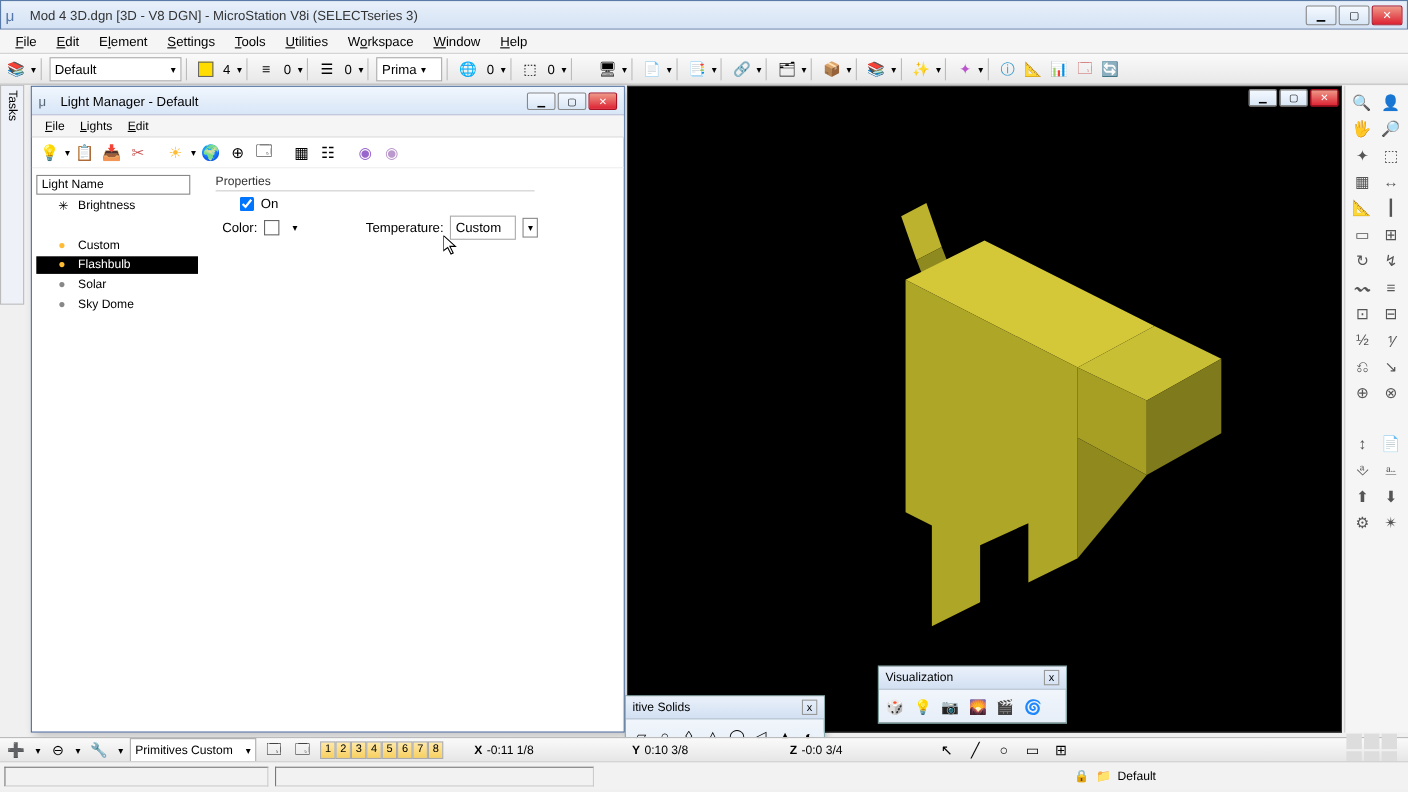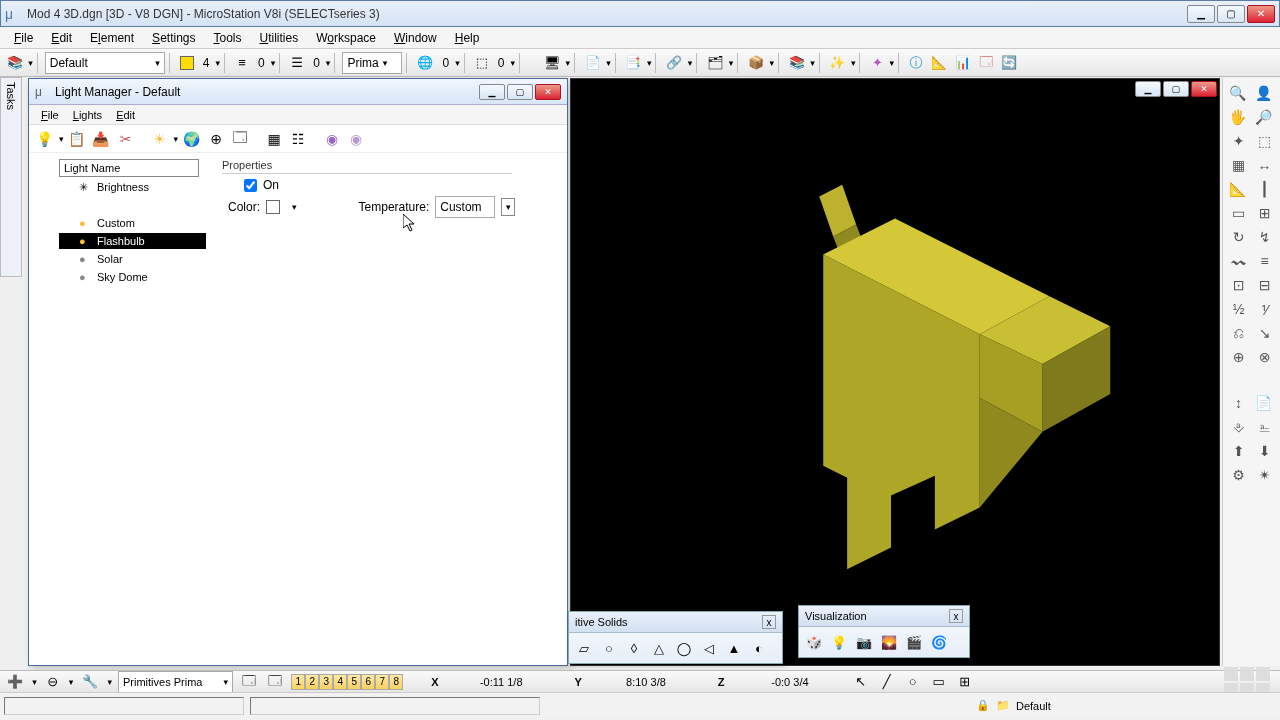--- a/index.html
+++ b/index.html
@@ -31,21 +31,21 @@
 .inner-window .inner-title .ic { width:14px; height:14px; margin-right:6px; font-size:12px; color:#567; }
 .inner-window .inner-title .txt { flex:1; font-size:12px; }
 .inner-window .inner-title .wbtns { display:flex; gap:2px; }
 .inner-window .inner-title .wbtn { width:26px; height:16px; border:1px solid #888; background:linear-gradient(#f5f9ff,#d8e6f5); display:flex; align-items:center; justify-content:center; font-size:9px; border-radius:2px;}
 .inner-window .inner-title .wbtn.close { background:linear-gradient(#e98,#d23); color:#fff; border-color:#a12; }
 .inner-menu { height:20px; display:flex; align-items:center; padding:0 6px; gap:2px; background:#f5f5f5; border-bottom:1px solid #ddd; }
 .inner-menu .mi { padding:1px 6px; font-size:11px; }
 .inner-toolbar { height:28px; display:flex; align-items:center; padding:0 6px; gap:4px; border-bottom:1px solid #eee; }
 .inner-toolbar .itb { width:20px; height:20px; display:flex; align-items:center; justify-content:center; font-size:14px; }
 
-.inner-body { flex:1; display:flex;padding-left:26px; }
+.inner-body { flex:1; display:flex; }
 .light-list { width:155px; border-right:0; padding:6px 4px; }
 .light-list .hdr { border:1px solid #888; padding:2px 4px; font-size:11px; background:#fff; width:140px; }
 .light-list .item { padding:2px 4px 2px 20px; font-size:11px; margin-top:2px; display:flex; align-items:center; gap:6px; }
 .light-list .item.selected { background:#000; color:#fff; }
 .light-list .item .li-ic { width:12px; height:12px; display:inline-block; }
 .light-list .spacer { height:18px; }
 
 .props { flex:1; padding:6px 12px; }
 .props .lbl { font-size:11px; color:#333; }
 .props .row { display:flex; align-items:center; gap:6px; margin:4px 0; }
@@ -72,21 +72,21 @@
 .float-toolbox .ft-title .x { font-size:10px; border:1px solid #999; width:14px; height:14px; display:flex; align-items:center; justify-content:center; }
 .float-toolbox .ft-body { padding:4px; display:flex; gap:3px; }
 .float-toolbox .ft-body .fb { width:22px; height:22px; border:1px solid transparent; display:flex; align-items:center; justify-content:center; font-size:13px; }
 
 .bottom-bar1 { position:absolute; left:0; right:0; top:670px; height:22px; background:linear-gradient(#fafafa,#e6e6e6); border-top:1px solid #bbb; display:flex; align-items:center; padding:0 4px; gap:6px; font-size:11px; }
 .bottom-bar2 { position:absolute; left:0; right:0; top:692px; height:26px; background:#f2f2f2; border-top:1px solid #ccc; display:flex; align-items:center; padding:0 4px; gap:6px; font-size:11px; }
 .num-btns { display:flex; }
 .num-btns .nb { width:14px; height:16px; border:1px solid #aaa; background:linear-gradient(#ffe9a8,#f8d060); display:flex; align-items:center; justify-content:center; font-size:10px; }
 .coord-group { display:flex; align-items:center; gap:4px; }
 .coord-lbl { font-weight:bold; }
-.coord-val { min-width:80px;text-align:right; }
+.coord-val { min-width:80px; }
 
 .status-right { position:absolute; right:4px; display:flex; align-items:center; gap:10px; }
 
 .cursor { position:absolute; width:14px; height:18px; pointer-events:none; z-index:99; }
 </style>
 </head>
 <body>
 
 <div class="titlebar">
   <span class="app-icon">μ</span>
@@ -351,21 +351,21 @@
   <div class="rt-row">
       <div class="rt">⬆</div>
       <div class="rt">⬇</div>
     </div>
   <div class="rt-row">
       <div class="rt">⚙</div>
       <div class="rt">✴</div>
     </div>
 </div>
 
-<div class="float-toolbox" style="left:568px; top:611px; width:215px">
+<div class="float-toolbox" style="left:568px; top:632px; width:182px">
   <div class="ft-title">
     <span>itive Solids</span>
     <span class="x">x</span>
   </div>
   <div class="ft-body">
     <div class="fb">▱</div>
     <div class="fb">○</div>
     <div class="fb">◊</div>
     <div class="fb">△</div>
     <div class="fb">◯</div>
@@ -391,21 +391,21 @@
 </div>
 
 <div class="bottom-bar1">
   <div class="tb-btn" style="color:#2a2">➕</div>
     <span style="font-size:9px">▾</span>
   <div class="tb-btn">⊖</div>
     <span style="font-size:9px">▾</span>
   <div class="tb-btn">🔧</div>
     <span style="font-size:9px">▾</span>
   <div class="tb-dropdown" style="width:115px">
-    <span>Primitives Prima</span>
+    <span>Primitives Custom</span>
       <span class="caret" style="margin-left:auto">▾</span>
   </div>
   <div class="tb-btn">🗔</div>
   <div class="tb-btn">🗔</div>
   <div class="num-btns">
     <div class="nb">1</div>
     <div class="nb">2</div>
     <div class="nb">3</div>
     <div class="nb">4</div>
     <div class="nb">5</div>
@@ -414,21 +414,21 @@
     <div class="nb">8</div>
   </div>
   <div style="width:16px"></div>
   <div class="coord-group">
     <span class="coord-lbl">X</span>
     <span class="coord-val">-0:11 1/8</span>
   </div>
   <div style="width:40px"></div>
   <div class="coord-group">
     <span class="coord-lbl">Y</span>
-    <span class="coord-val">8:10 3/8</span>
+    <span class="coord-val">0:10 3/8</span>
   </div>
   <div style="width:40px"></div>
   <div class="coord-group">
     <span class="coord-lbl">Z</span>
     <span class="coord-val">-0:0 3/4</span>
   </div>
   <div style="width:30px"></div>
   <div class="tb-btn">↖</div>
   <div class="tb-btn">╱</div>
   <div class="tb-btn">○</div>

